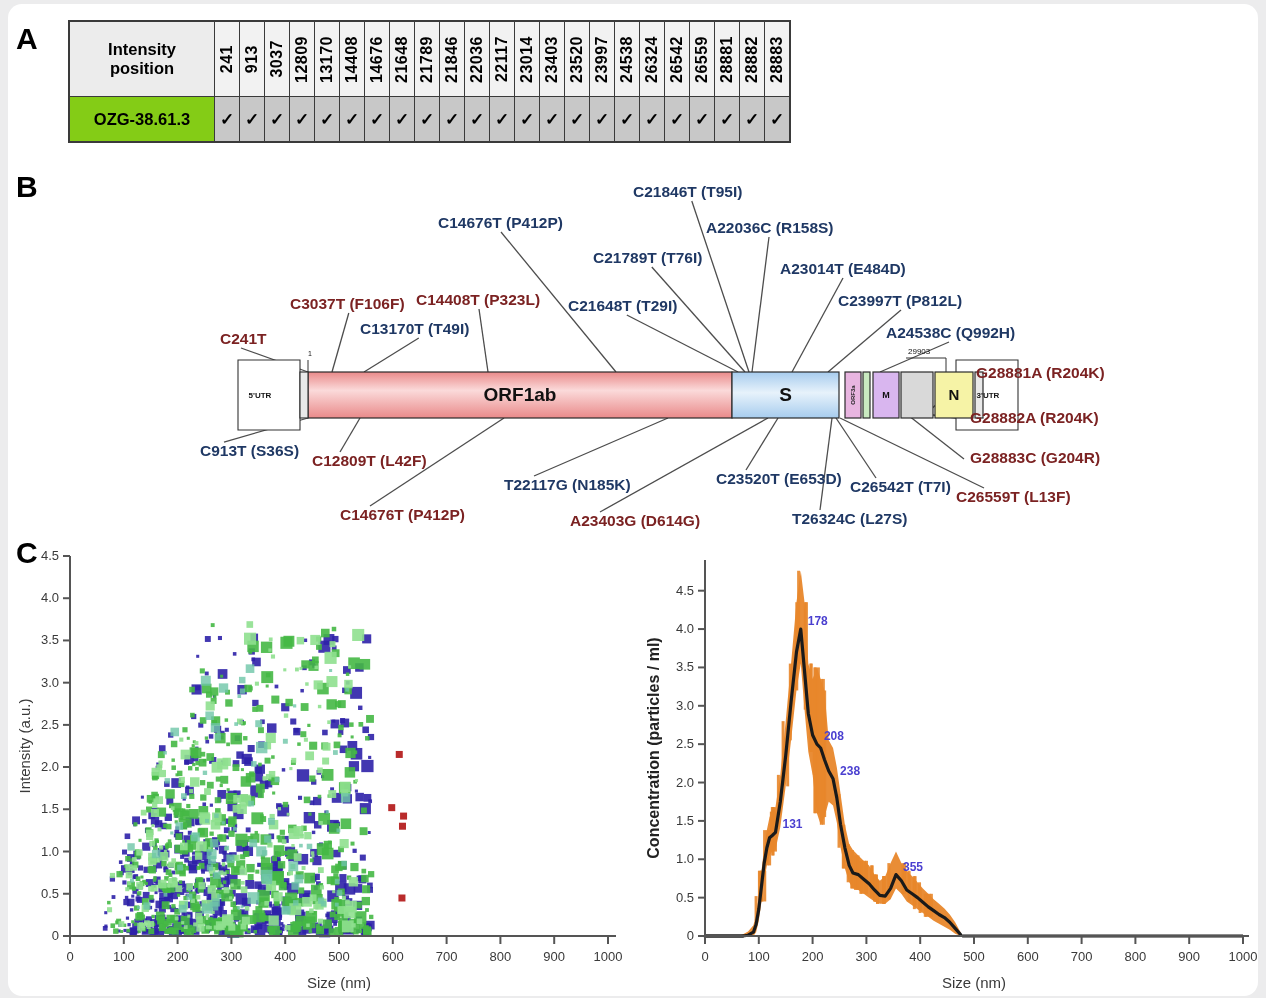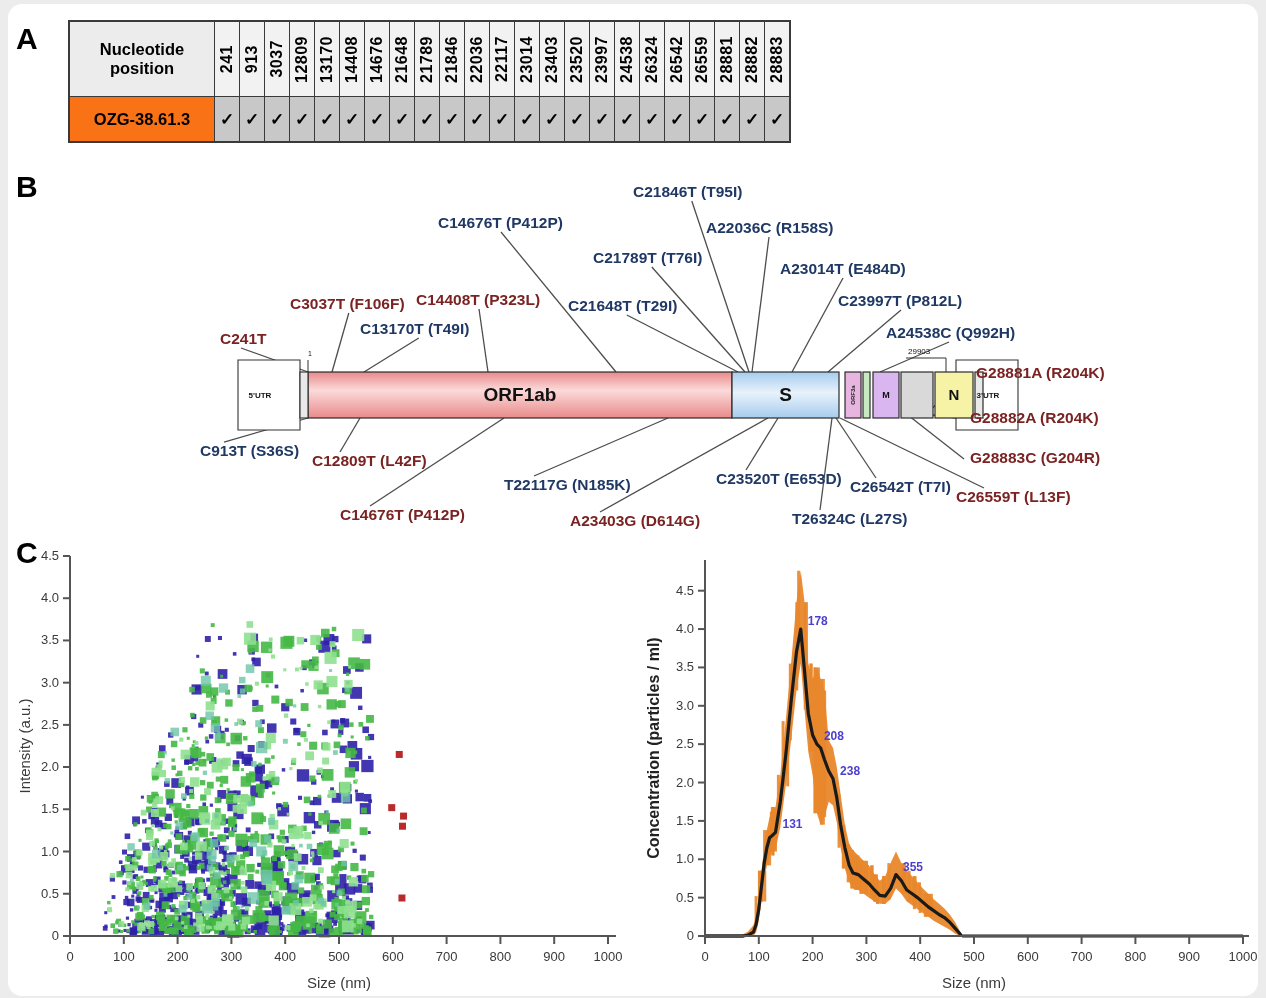--- a/index.html
+++ b/index.html
@@ -37,21 +37,21 @@
     background:#f2f2f2;font-size:16px;
     width:24px;height:74px;padding:0;
   }
   td.hdr-pos span{
     display:block;
     writing-mode:vertical-rl;
     transform:rotate(180deg);
     margin:0 auto;letter-spacing:0.5px;
   }
   td.row-name{
-    background:#f97316;font-size:16.5px;padding:7px 8px;text-align:left;
+    background:#84cc16;font-size:16.5px;padding:7px 8px;text-align:left;
   }
   td.tick{background:#c8c8c8;font-size:17px;height:42px;}
   
   #panelB{position:absolute;left:0;top:168px;width:1250px;height:372px;}
   #panelB svg{position:absolute;left:0;top:0;}
   .lbl{font-family:"Liberation Sans", sans-serif;font-size:15.5px;font-weight:bold;}
   .lbl-blue{fill:#1f3864;}
   .lbl-red{fill:#7b2222;}
   .leader{stroke:#4d4d4d;stroke-width:1.3;fill:none;}
   
@@ -65,21 +65,21 @@
 </head>
 <body>
 
 <div id="card">
 
   <div class="panel-letter" style="left:8px;top:18px;">A</div>
   <div id="panelA-wrap">
     <table class="muttable">
       <tbody>
           <tr>
-        <td class="hdr-name">Nucleotide position</td>
+        <td class="hdr-name">Intensity position</td>
       <td class="hdr-pos">
               <span>241</span>
             </td>
             <td class="hdr-pos">
               <span>913</span>
             </td>
             <td class="hdr-pos">
               <span>3037</span>
             </td>
             <td class="hdr-pos">

